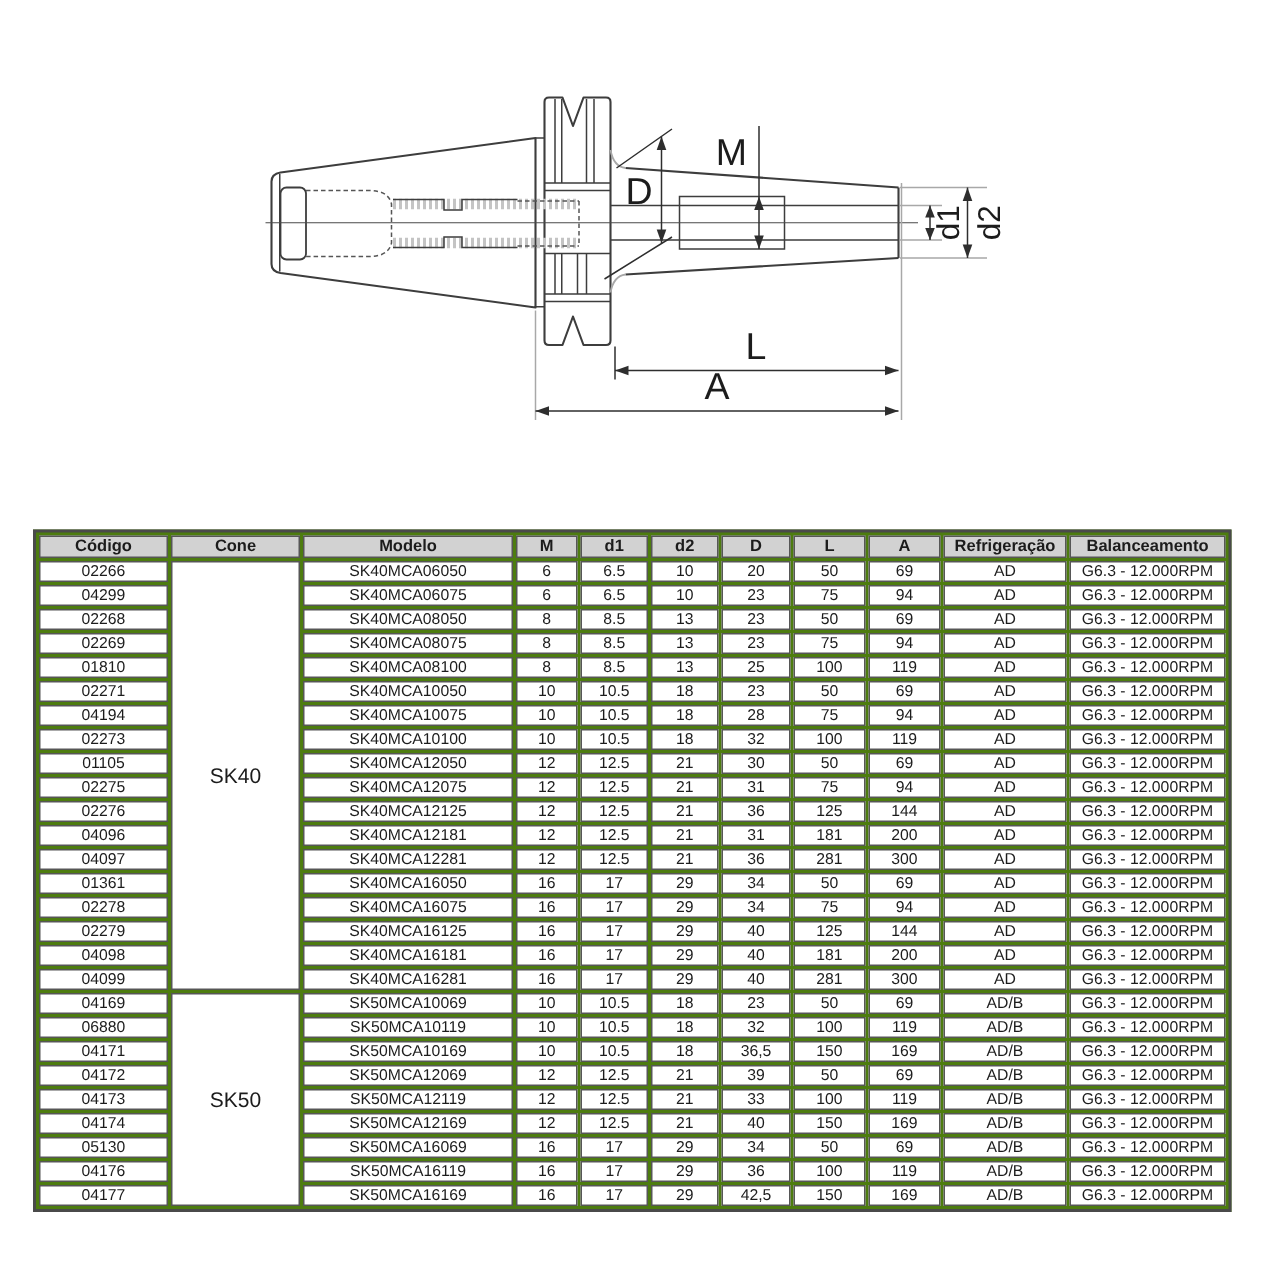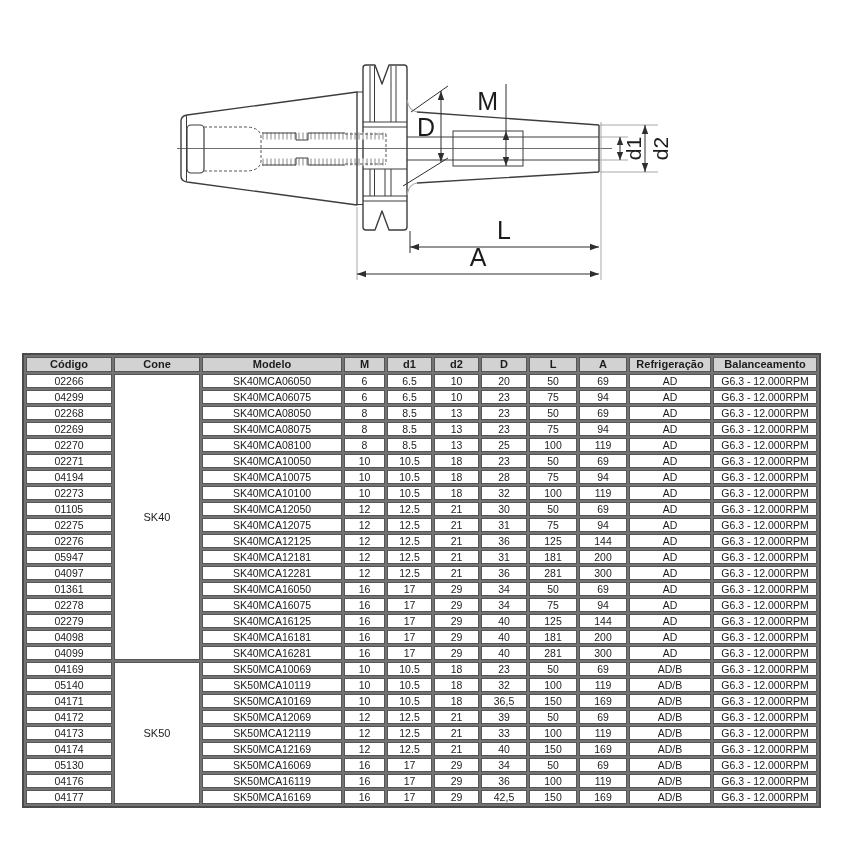--- a/index.html
+++ b/index.html
@@ -24,31 +24,31 @@
   .lng{stroke:var(--line-gray);fill:none;}
   .dash{stroke:#555555;fill:none;stroke-dasharray:3 2;}
   .band{stroke:var(--band);fill:none;stroke-width:7;stroke-dasharray:2 2;}
   .dim{stroke:var(--dim);fill:none;stroke-width:1;}
   .arrow{fill:var(--dim);stroke:none;}
   .dimtext{font-size:25px;}
   .dimtext-sm{font-size:21px;}
 
   .catalog{position:absolute;left:22px;top:353px;}
   table{
-    border-collapse:separate;border-spacing:2px;background:#737373;
+    border-collapse:separate;border-spacing:2px;background:#4d7c0f;
     border:2px solid var(--table-border);table-layout:fixed;
   }
   th,td{
     box-sizing:border-box;border:1px solid var(--cell-border);
     text-align:center;vertical-align:middle;padding:0;overflow:hidden;
     white-space:nowrap;color:var(--txt);
   }
   th{background:var(--header-bg);font-size:11px;font-weight:bold;height:14px;line-height:13px;}
   td{font-size:10.5px;height:13px;line-height:12px;background:#ffffff;}
-  td.cone{vertical-align:middle;font-size:11px;}
+  td.cone{vertical-align:middle;font-size:14px;}
 </style>
 </head>
 <body>
 
 <div class="drawing-wrap">
   <svg viewBox="0 0 844 340" width="844" height="340">
 
     <path class="lnw" stroke-width="1.4" stroke-linejoin="round" d="M357,92 L187,115 Q181,116 181,121 L181,176 Q181,181 187,182 L357,205 Z"></path>
     <line class="ln" x1="186.5" y1="116" x2="186.5" y2="181"></line>
 
@@ -189,21 +189,21 @@
           <td>8</td>
           <td>8.5</td>
           <td>13</td>
           <td>23</td>
           <td>75</td>
           <td>94</td>
           <td>AD</td>
           <td>G6.3 - 12.000RPM</td>
         </tr>
         <tr>
-          <td>02270</td>
+          <td>01810</td>
           <td>SK40MCA08100</td>
           <td>8</td>
           <td>8.5</td>
           <td>13</td>
           <td>25</td>
           <td>100</td>
           <td>119</td>
           <td>AD</td>
           <td>G6.3 - 12.000RPM</td>
         </tr>
@@ -273,21 +273,21 @@
           <td>12</td>
           <td>12.5</td>
           <td>21</td>
           <td>36</td>
           <td>125</td>
           <td>144</td>
           <td>AD</td>
           <td>G6.3 - 12.000RPM</td>
         </tr>
         <tr>
-          <td>05947</td>
+          <td>04096</td>
           <td>SK40MCA12181</td>
           <td>12</td>
           <td>12.5</td>
           <td>21</td>
           <td>31</td>
           <td>181</td>
           <td>200</td>
           <td>AD</td>
           <td>G6.3 - 12.000RPM</td>
         </tr>
@@ -370,21 +370,21 @@
           <td>10</td>
           <td>10.5</td>
           <td>18</td>
           <td>23</td>
           <td>50</td>
           <td>69</td>
           <td>AD/B</td>
           <td>G6.3 - 12.000RPM</td>
         </tr>
         <tr>
-          <td>05140</td>
+          <td>06880</td>
           <td>SK50MCA10119</td>
           <td>10</td>
           <td>10.5</td>
           <td>18</td>
           <td>32</td>
           <td>100</td>
           <td>119</td>
           <td>AD/B</td>
           <td>G6.3 - 12.000RPM</td>
         </tr>

